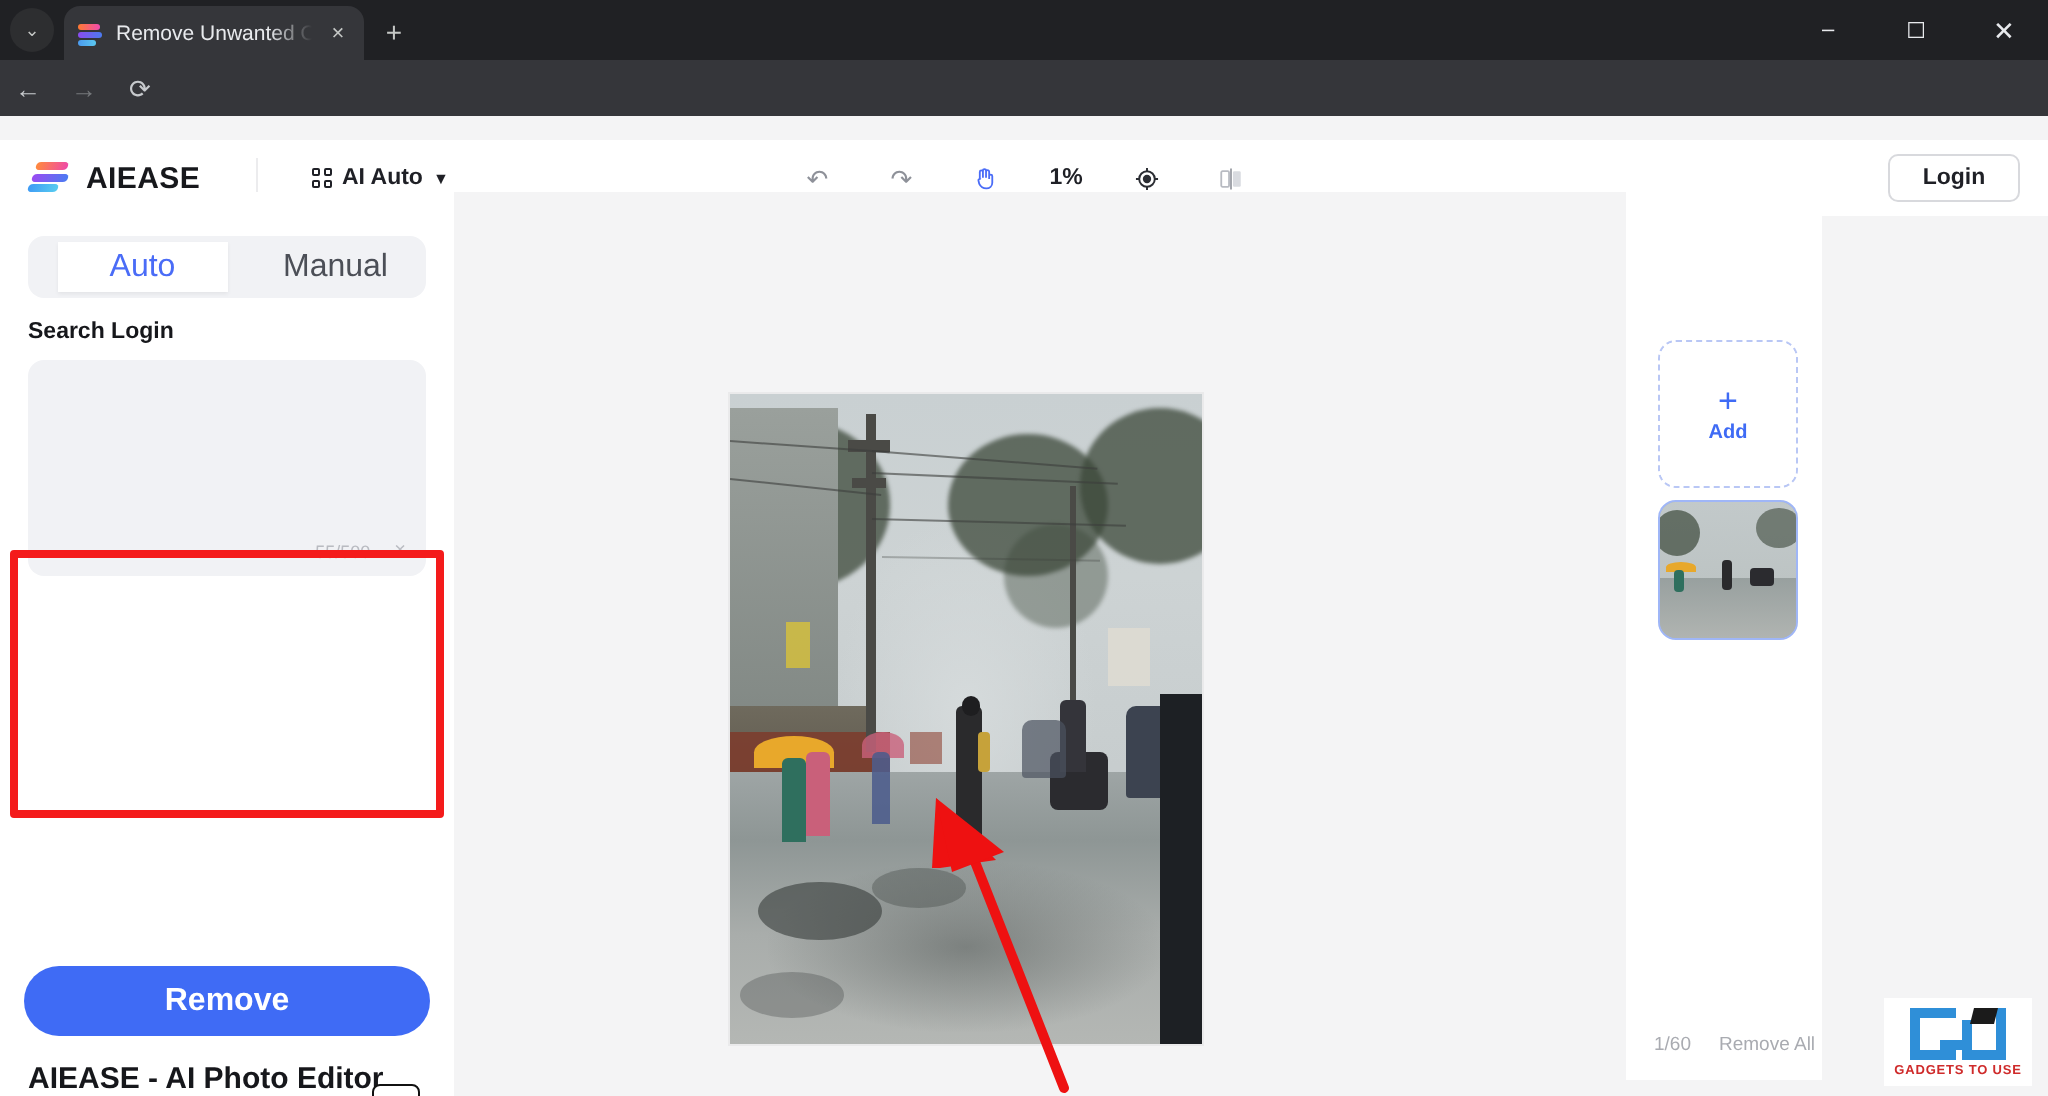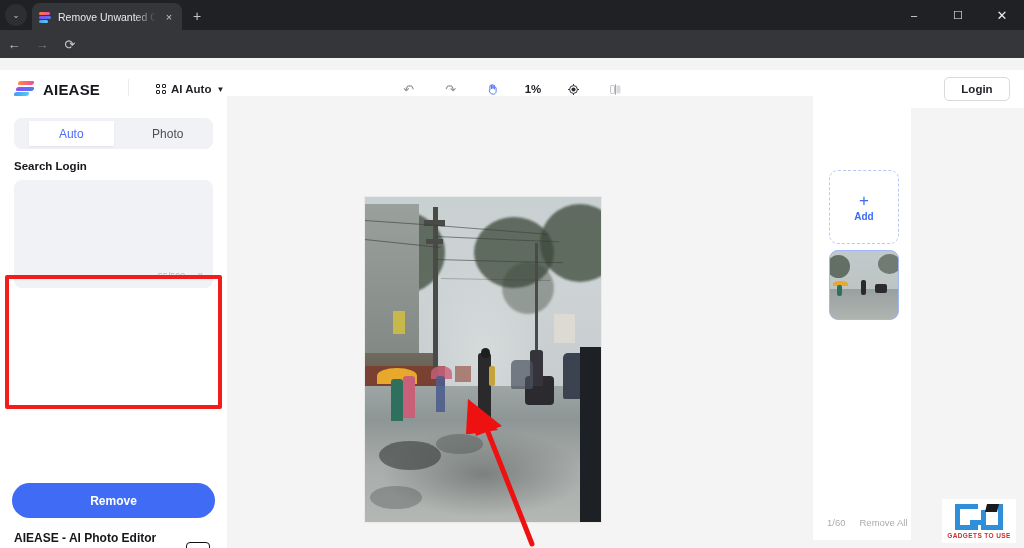--- a/index.html
+++ b/index.html
@@ -140,21 +140,21 @@
   .left-panel {
     position: absolute; left: 0; top: 38px; width: 227px; height: 424px;
     background: #ffffff;
   }
   .segmented {
     position: absolute; left: 14px; top: 22px; width: 199px; height: 31px;
     background: #f1f2f5; border-radius: 8px; display: flex; padding: 3px;
   }
   .seg {
     flex: 1 1 50%; display: flex; align-items: center; justify-content: center;
-    font-size: 12px; color: #4c4f57; border-radius: 0; margin-left: 12px;
+    font-size: 16px; color: #4c4f57; border-radius: 0; margin-left: 12px;
   }
   .seg.active { background: #ffffff; color: #4a6cf7; font-weight: 400; box-shadow: 0 1px 2px rgba(0,0,0,.06); }
 
   .section-label {
     position: absolute; left: 14px; top: 64px; font-size: 11.5px; font-weight: 700; color: #16171b;
   }
   .prompt-wrap {
     position: absolute; left: 14px; top: 84px; width: 199px; height: 108px;
     background: #f1f2f5; border-radius: 8px;
   }
@@ -167,28 +167,28 @@
   }
   .prompt-count { font-size: 9px; color: #b9bbc1; }
   .prompt-clear { font-size: 10px; color: #b9bbc1; }
   .redbox {
     position: absolute; left: 5px; top: 179px; width: 217px; height: 134px;
     border: 4px solid #f41b1b; border-radius: 2px; pointer-events: none;
   }
   .remove-btn {
     position: absolute; left: 12px; top: 387px; width: 203px; height: 35px;
     background: #3f6bf5; border-radius: 18px; display: flex; align-items: center;
-    justify-content: center; color: #fff; font-size: 12px; font-weight: 700;
+    justify-content: center; color: #fff; font-size: 16px; font-weight: 700;
   }
 
   .promo {
     position: absolute; left: 0; top: 462px; width: 227px; height: 86px;
     background: #ffffff;
   }
-  .promo-title { position: absolute; left: 14px; top: 11px; font-size: 12px; font-weight: 700; color: #16171b; }
+  .promo-title { position: absolute; left: 14px; top: 11px; font-size: 15px; font-weight: 700; color: #16171b; }
   .promo-phone {
     position: absolute; left: 180px; top: 22px; width: 42px; height: 48px;
     border-radius: 6px; overflow: hidden;
   }
   .phone-body {
     position: absolute; left: 6px; top: 0; width: 24px; height: 40px;
     background: #fff; border: 1.5px solid #111; border-radius: 4px;
   }
 
   
@@ -416,21 +416,21 @@
           </svg>
         </span>
       </div>
 
       <div class="login-btn">Login</div>
     </div>
 
     <div class="left-panel">
       <div class="segmented">
         <div class="seg active">Auto</div>
-        <div class="seg">Photo</div>
+        <div class="seg">Manual</div>
       </div>
 
       <div class="section-label">Search Login</div>
 
       <div class="prompt-wrap">
         <div class="prompt-meta">
           <span class="prompt-count">55/500</span>
           <span class="prompt-clear">×</span>
         </div>
       </div>

